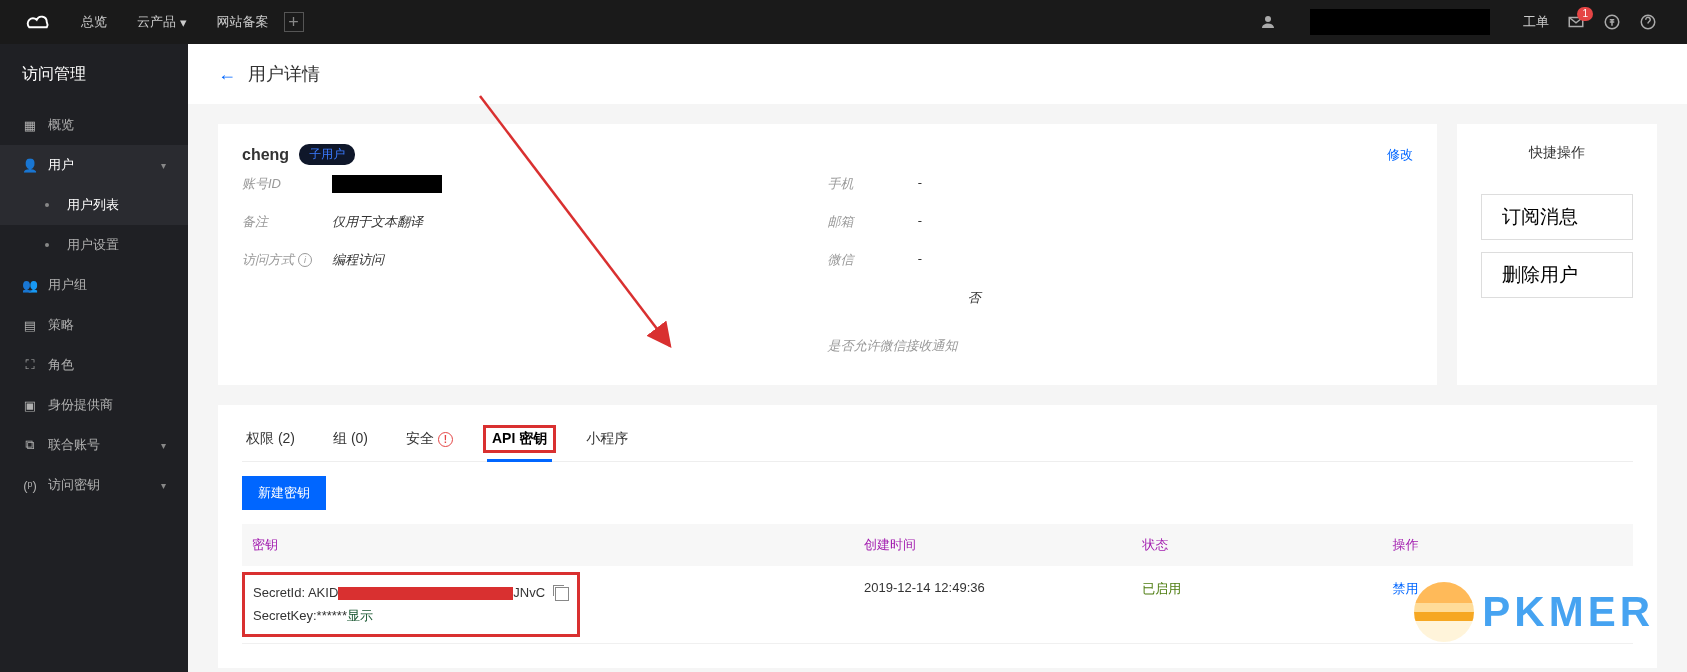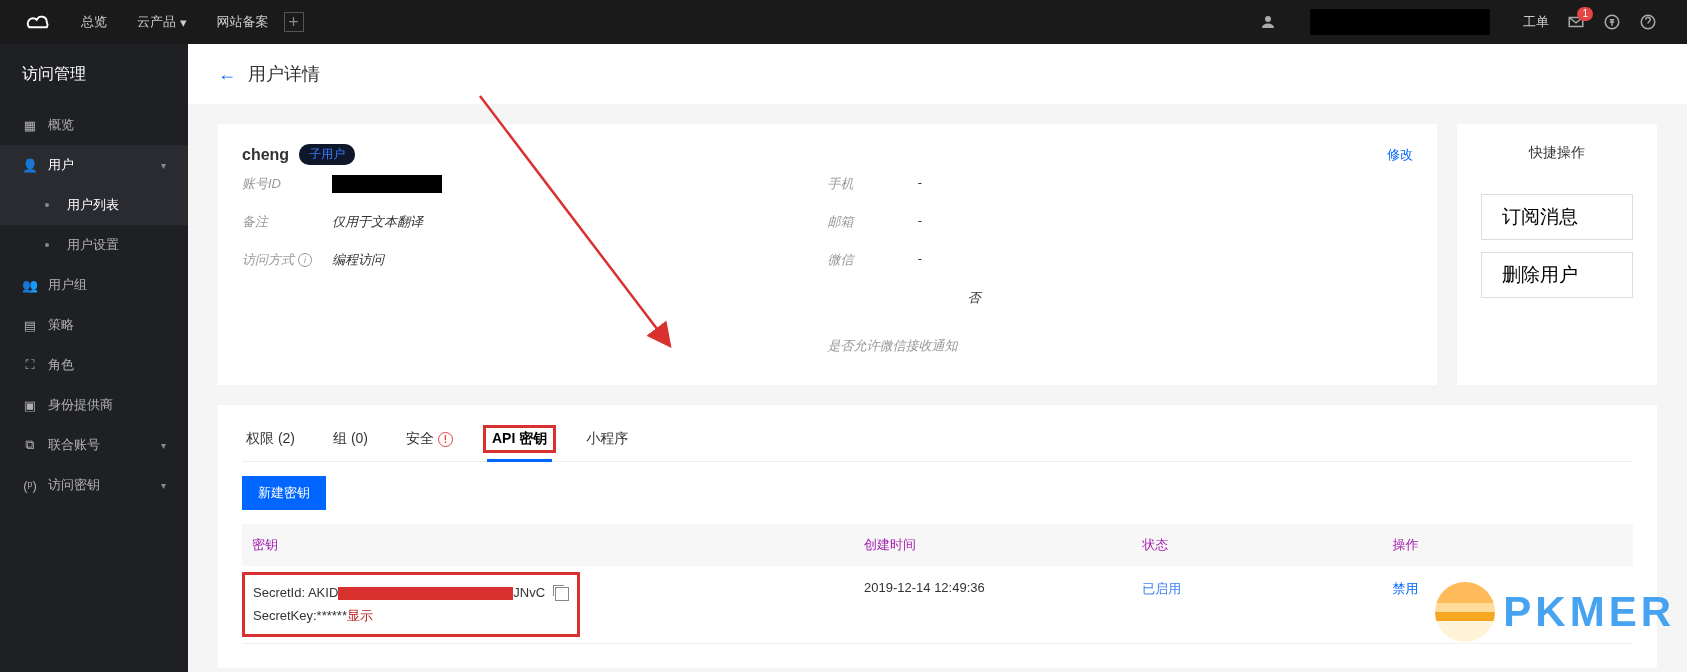--- a/index.html
+++ b/index.html
@@ -64,30 +64,30 @@
     
     .create-btn { background: #06f; color: #fff; border: none; padding: 8px 16px; margin: 14px 0; cursor: pointer; font-size: 13px; }
     
     .key-table { width: 100%; border-collapse: collapse; }
     .key-table th { text-align: left; padding: 12px 10px; background: #f7f7f7; color: #a21caf; font-weight: 400; font-size: 13px; }
     .key-table td { padding: 14px 10px; border-bottom: 1px solid #f0f0f0; font-size: 13px; vertical-align: top; }
     .key-cell { line-height: 1.8; }
     .key-redact { background: #d93030; display: inline-block; width: 175px; height: 13px; vertical-align: middle; }
     .copy-icon { display: inline-block; width: 14px; height: 14px; border: 1px solid #888; margin-left: 6px; cursor: pointer; vertical-align: middle; position: relative; }
     .copy-icon::before { content: ''; position: absolute; top: -3px; left: -3px; width: 10px; height: 10px; border: 1px solid #888; border-right: none; border-bottom: none; }
-    .show-link { color: #b91c1c; cursor: pointer; }
-    .status-enabled { color: #3b82f6; }
+    .show-link { color: #14532d; cursor: pointer; }
+    .status-enabled { color: #4d7c0f; }
     .disable-link { color: #06f; cursor: pointer; }
     .key-highlight-box { border: 3px solid #d93030; padding: 6px 8px; margin: -8px -10px; display: inline-block; }
     
     
     .arrow-annotation { position: absolute; top: 86px; left: 470px; pointer-events: none; z-index: 10; }
     
     
-    .watermark { position: fixed; right: 12px; bottom: 30px; display: flex; align-items: center; gap: 8px; opacity: 0.9; pointer-events: none; }
+    .watermark { position: fixed; right: 33px; bottom: 30px; display: flex; align-items: center; gap: 8px; opacity: 0.9; pointer-events: none; }
     .wm-circle { width: 60px; height: 60px; border-radius: 50%; background: linear-gradient(180deg, #ffb347 35%, #ffd98e 35%, #ffd98e 50%, #f59e0b 50%, #f59e0b 65%, #fff3d6 65%); }
     .wm-text { font-size: 42px; font-weight: 700; color: #329af0; letter-spacing: 4px; }
   </style>
 </head>
 <body>
 
 <div class="topbar">
   <div class="logo">
     <svg viewBox="0 0 32 24" width="28" height="22">
         <path d="M26 12a6 6 0 00-11.5-2.5A5 5 0 006 18h20a6 6 0 000-6z" fill="none" stroke="#fff" stroke-width="2.2"></path>

